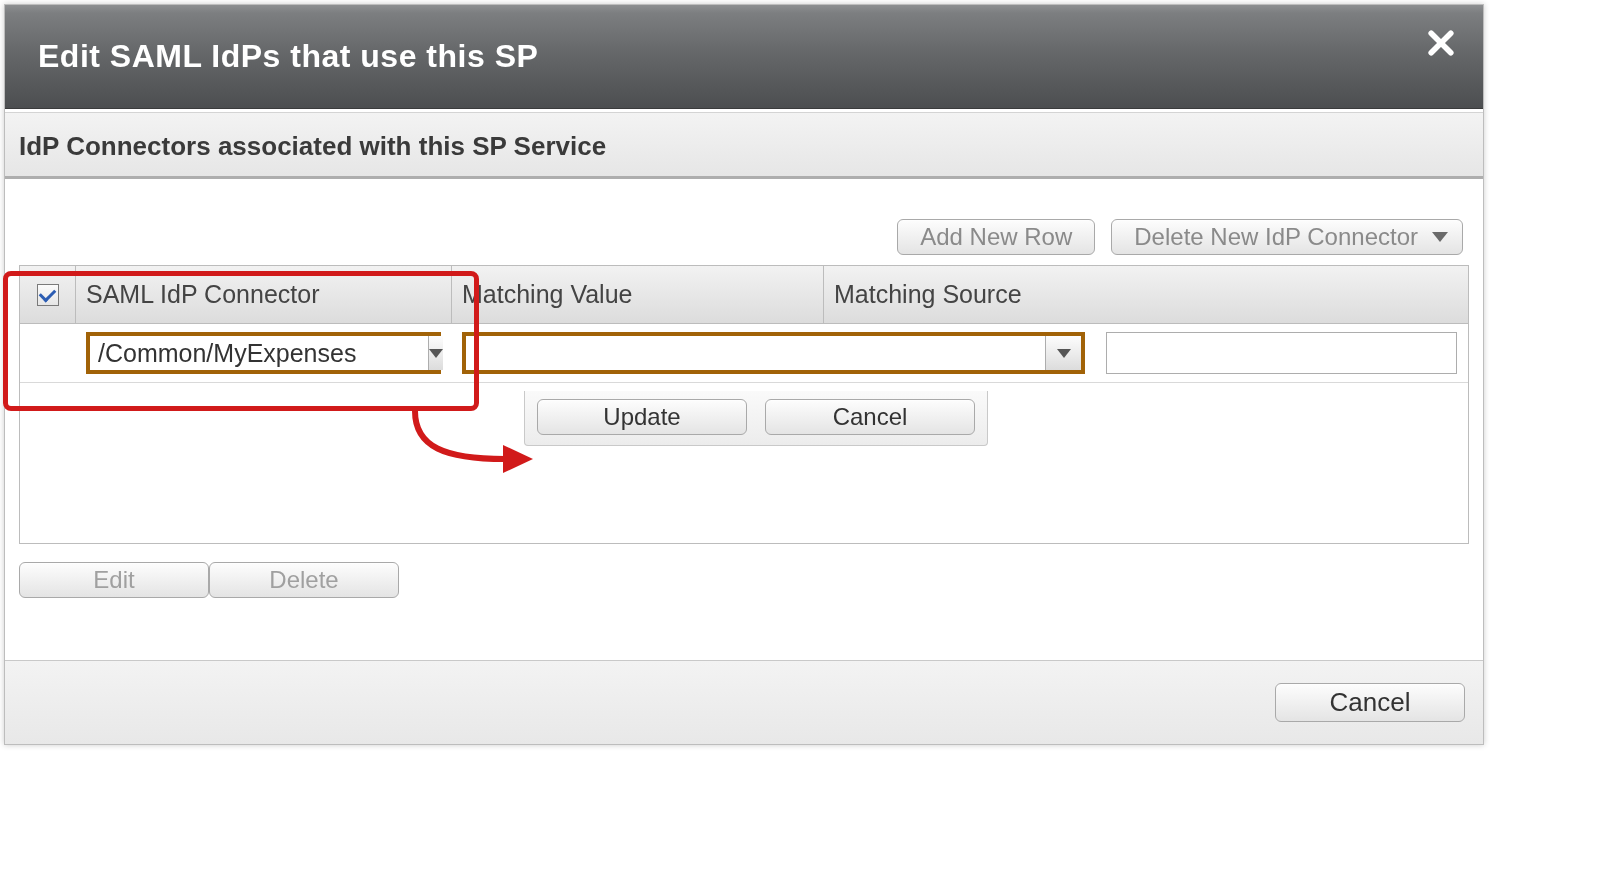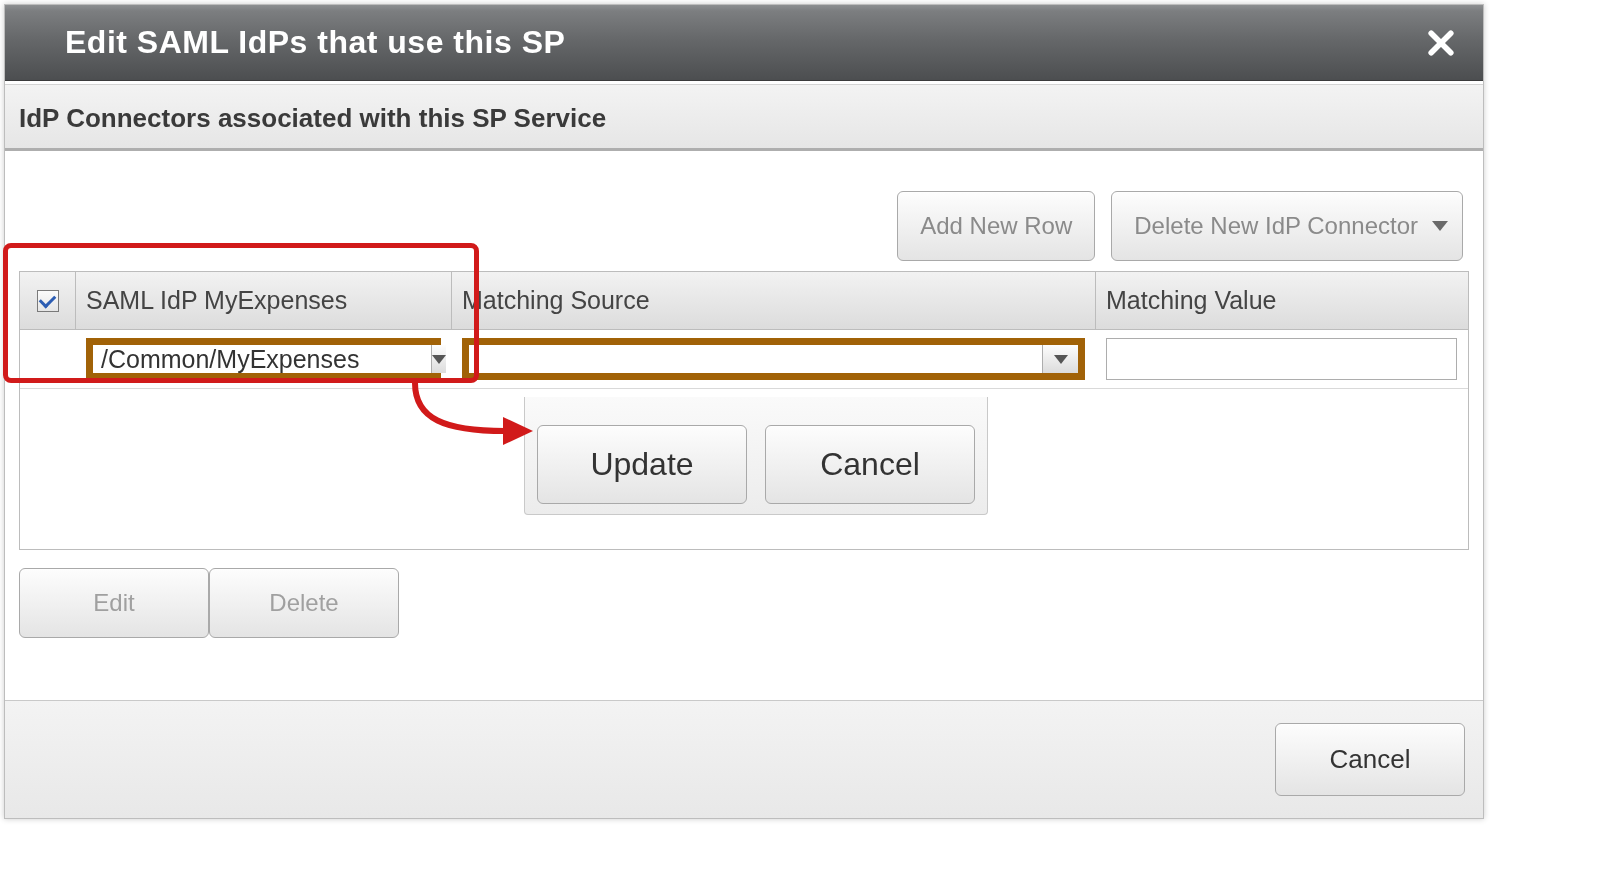--- a/index.html
+++ b/index.html
@@ -13,27 +13,27 @@
   .dialog {
     position: absolute;
     left: 4px; top: 4px;
     width: 1480px;
     border: 1px solid #bdbdbd;
     box-shadow: 0 0 6px rgba(0,0,0,0.2);
     background: #fff;
   }
   
   .titlebar {
-    height: 76px;
+    height: 104px;
     background: linear-gradient(to bottom, #8d8f91 0%, #7c7e80 8%, #66686a 45%, #4c4e50 100%);
     border-bottom: 1px solid #3a3b3c;
     color: #fff;
     display: flex;
     align-items: center;
-    padding: 0 60px;
+    padding: 0 33px;
     position: relative;
     text-align: center;
   }
   .titlebar .title {
     font-size: 32px;
     font-weight: bold;
     letter-spacing: 0.5px;
   }
   .titlebar .close {
     position: absolute;
@@ -74,21 +74,21 @@
     margin-bottom: 10px;
     padding-right: 6px;
   }
   .btn {
     font-family: inherit;
     font-size: 24px;
     color: #555;
     background: linear-gradient(to bottom, #fdfdfd 0%, #e4e4e4 100%);
     border: 1px solid #a9a9a9;
     border-radius: 6px;
-    padding: 20px 22px;
+    padding: 3px 22px;
     cursor: pointer;
     box-shadow: inset 0 1px 0 rgba(255,255,255,0.6);
     text-align: center;
   }
   .btn.disabled { color: #a0a0a0; cursor: default; }
   .btn.inactive { color: #8a8a8a; }
   .btn.dropdown { padding-right: 44px; position: relative; }
   .btn.dropdown .caret {
     position: absolute;
     right: 14px; top: 50%; transform: translateY(-50%);
@@ -144,21 +144,21 @@
   }
   .grid-row .cell.cbx { width: 56px; justify-content: center;}
   .grid-row .cell.c1 { width: 376px; }
   .grid-row .cell.c2 { flex: 1; }
   .grid-row .cell.c3 { width: 372px; }
 
   .combo {
     display: flex;
     width: 100%;
     height: 42px;
-    border: 7px solid #a16207;
+    border: 4px solid #a16207;
     background: #f9a8d4;
   }
   .combo input {
     flex: 1;
     border: none;
     outline: none;
     font-size: 25px;
     padding: 0 8px;
     color: #333;
     font-family: inherit;
@@ -198,21 +198,21 @@
     top: 8px;
     display: flex;
     gap: 18px;
     background: linear-gradient(to bottom, #fafafa 0%, #ececec 100%);
     border-left: 1px solid #c9c9c9;
     border-right: 1px solid #c9c9c9;
     border-bottom: 1px solid #c9c9c9;
     padding: 8px 12px 10px 12px;
     border-radius: 0 0 4px 4px;
   }
-  .row-actions .btn { min-width: 210px; font-size: 32px; color: #333; margin-top: 20px;}
+  .row-actions .btn { min-width: 210px; font-size: 24px; color: #333;}
   .below-grid {
     display: flex;
     padding: 18px 0 38px 0;
   }
   .below-grid .btn { min-width: 190px; }
 
   
   .footer {
     border-top: 1px solid #c9c9c9;
     background: linear-gradient(to bottom, #f3f3f3 0%, #e8e8e8 100%);
@@ -259,23 +259,23 @@
           <span>Delete New IdP Connector</span>
           <span class="caret"></span>
         </button>
       </div>
 
       <div class="grid">
         <div class="grid-header">
           <div class="col cbx">
             <span class="chk checked"></span>
           </div>
-          <div class="col c1">SAML IdP MyExpenses</div>
+          <div class="col c1">SAML IdP Connector</div>
+          <div class="col c3">Matching Value</div>
           <div class="col c2">Matching Source</div>
-          <div class="col c3">Matching Value</div>
         </div>
 
         <div class="grid-row">
           <div class="cell cbx">
             
           </div>
           <div class="cell c1">
             <div class="combo">
               <input type="text" value="/Common/MyExpenses" style="">
               <div class="arrow">

